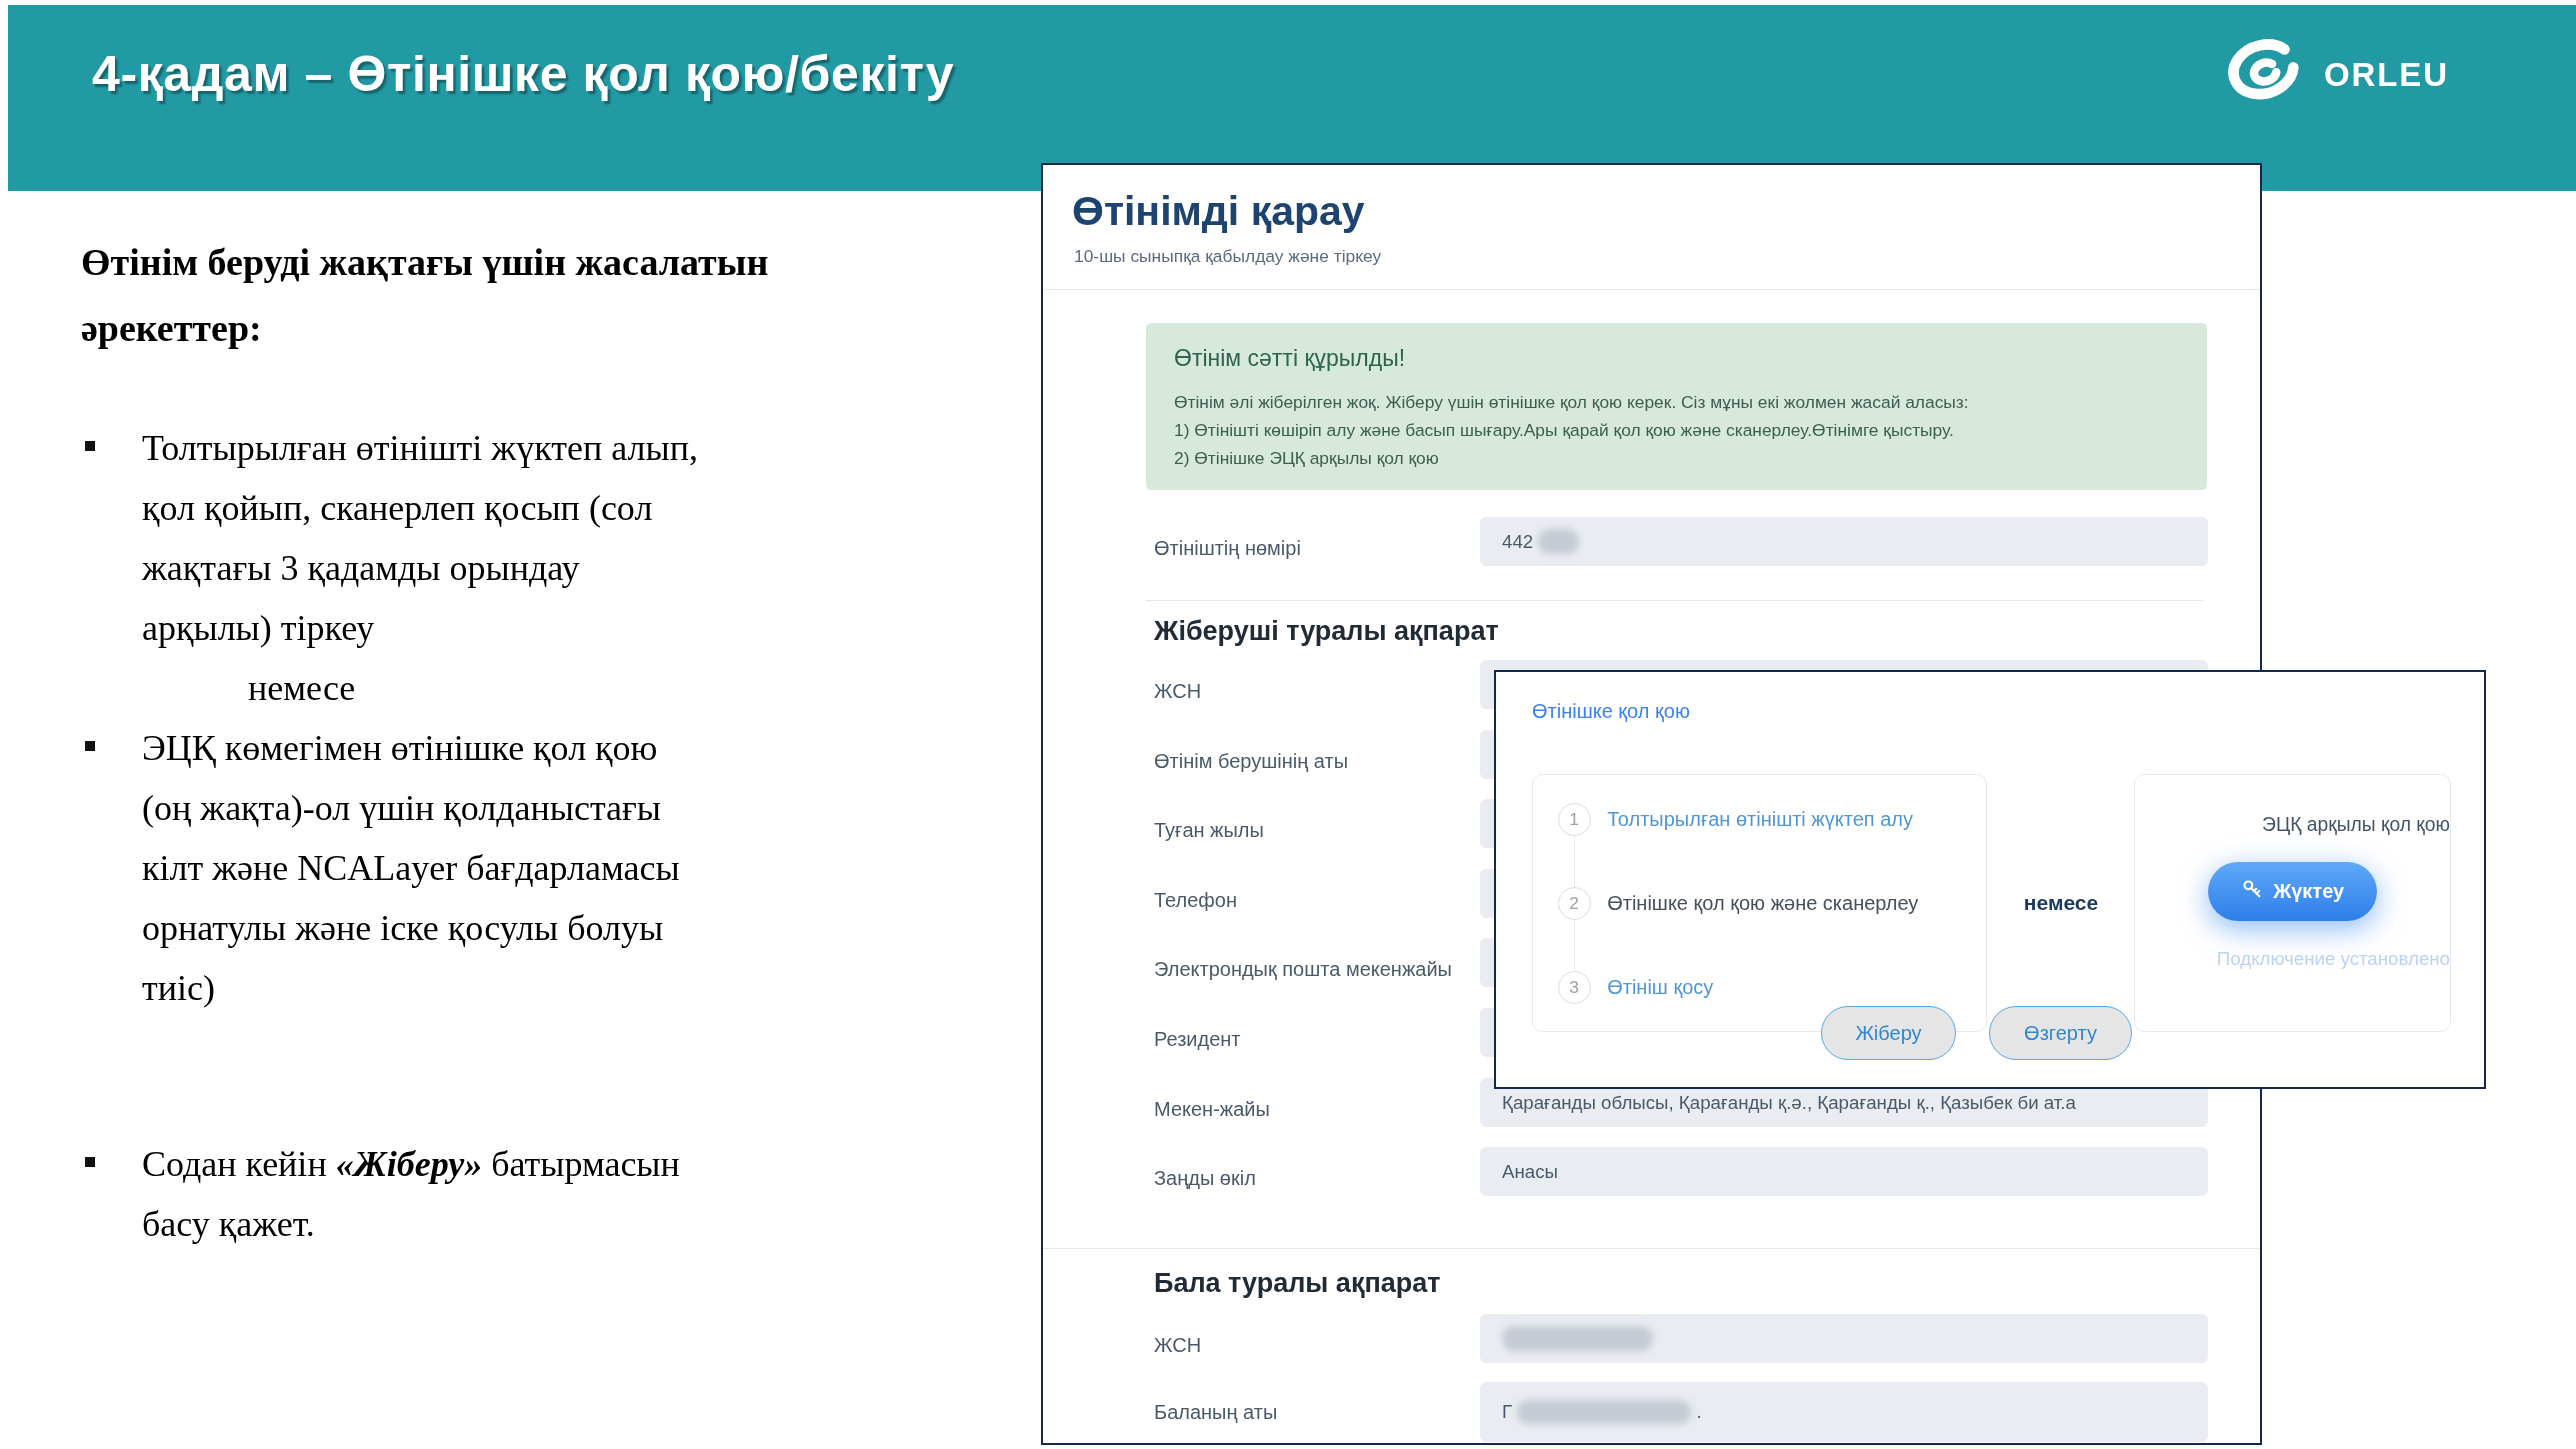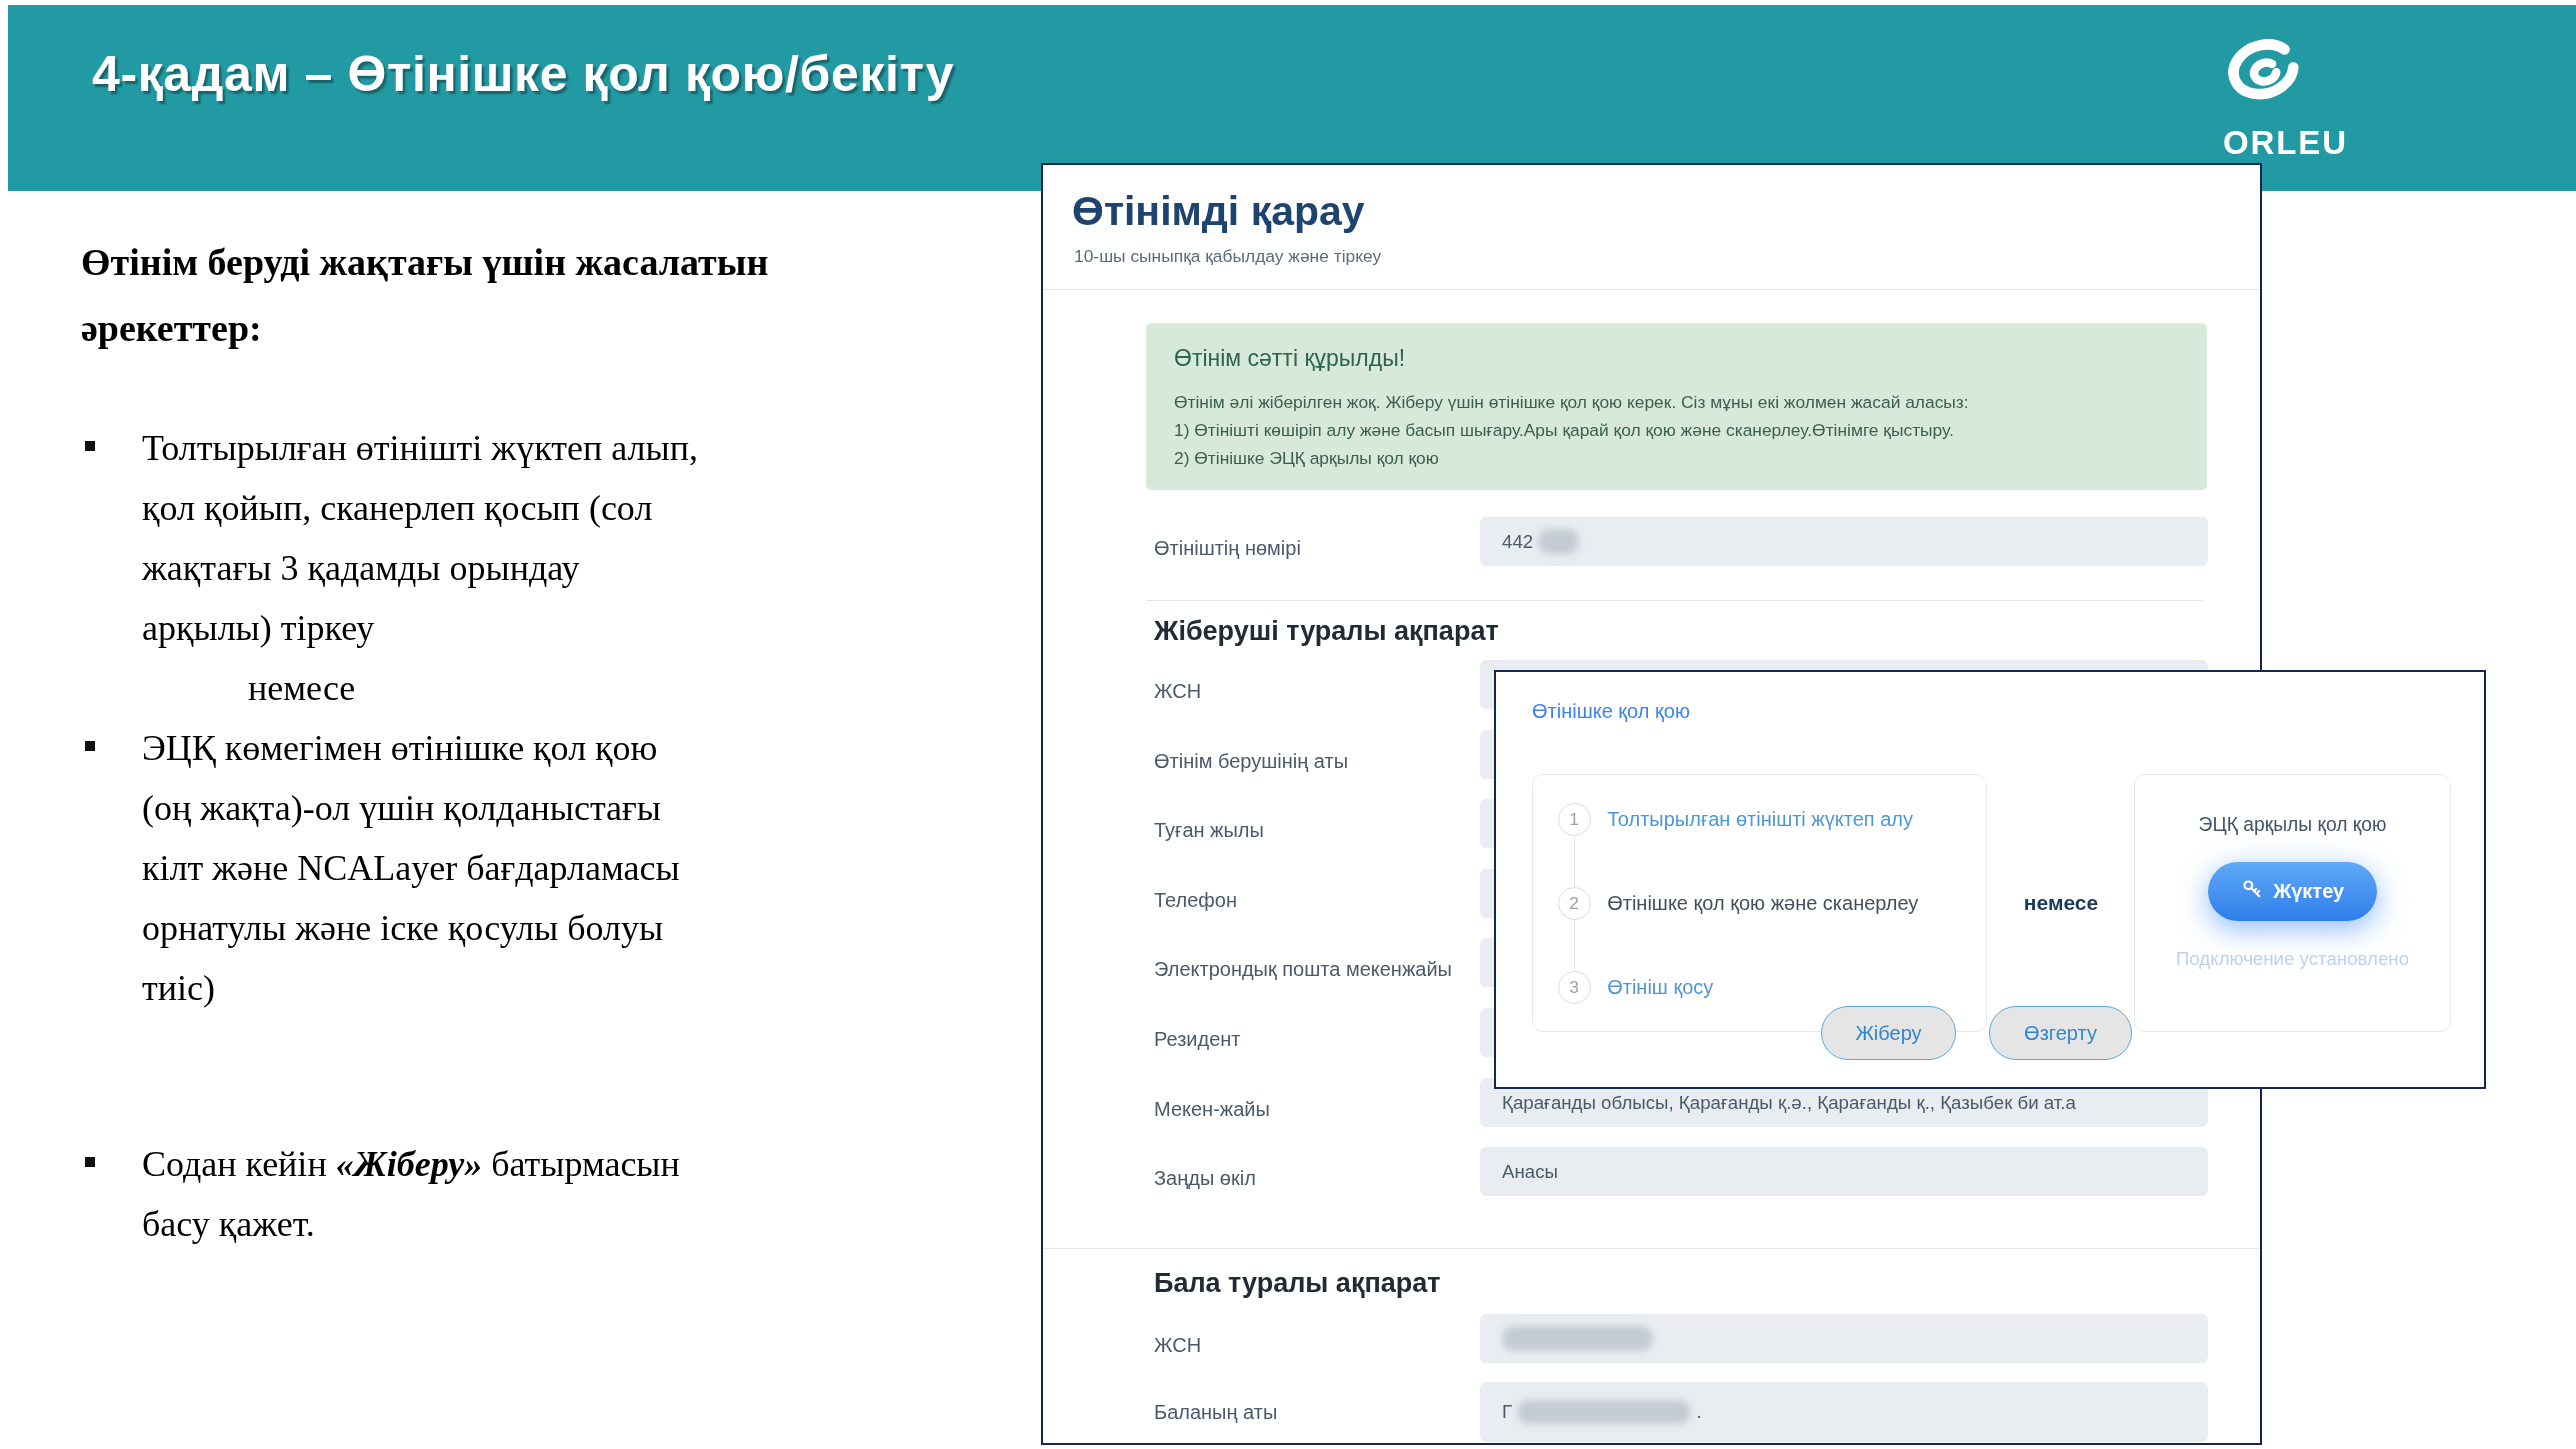--- a/index.html
+++ b/index.html
@@ -2,21 +2,21 @@
 <html style="font-size:10.3px"><head>
 <meta charset="utf-8">
 <style>
   html,body{margin:0;padding:0;background:#ffffff;}
   body{width:2576px;height:1449px;position:relative;overflow:hidden;font-family:"Liberation Sans",sans-serif;}
 
   
   .header{position:absolute;left:8px;top:5.2px;width:2576px;height:186px;background:#229aa4;}
   .header-title{position:absolute;left:84px;top:40px;font-size:50px;font-weight:bold;color:#ffffff;
     letter-spacing:0.6px;text-shadow:2.6px 2.6px 1.9px rgba(0,0,0,.35);white-space:nowrap;}
-  .logo{position:absolute;left:2215px;top:26px;display:flex;gap:6px;flex-direction:column;}
+  .logo{position:absolute;left:2215px;top:26px;display:flex;align-items:center;gap:16px;}
   .logo-text{color:#fff;font-size:33px;font-weight:bold;letter-spacing:1.9px;}
 
   
   .left{position:absolute;left:81px;top:229px;width:940px;color:#000;
     font-family:"Liberation Serif",serif;font-size:36px;}
   .left-heading{font-weight:bold;font-size:38px;line-height:66px;}
   .bullets{margin-top:57px;padding-left:61px;}
   .bullet{position:relative;line-height:60px;}
   .bullet .sq{position:absolute;left:-57px;top:23px;width:10.3px;height:10.3px;background:#111;}
   .bullet .or-line{padding-left:106px;}
@@ -50,21 +50,21 @@
   .steps-card{left:36px;width:455px;height:258px;}
   .step-line{position:absolute;left:41px;top:46px;width:1.3px;height:167px;background:#e6e9ec;}
   .step{position:absolute;left:24.5px;display:flex;align-items:center;gap:16.7px;}
   .step-num{width:33px;height:33px;border:1.3px solid #d9dde2;border-radius:50%;background:#fff;
     display:flex;align-items:center;justify-content:center;font-size:17.4px;color:#9aa1a9;box-sizing:border-box;flex:none;}
   .step-label{font-size:20px;white-space:nowrap;}
   .step-blue{color:#4e97d4;}
   .step-dark{color:#44505e;}
   .or-word{position:absolute;left:504px;top:219px;width:122px;text-align:center;font-size:21px;
     font-weight:bold;color:#1b3b5e;}
-  .ecp-card{left:638px;width:317px;height:258px;text-align:center;}
+  .ecp-card{left:638px;width:317px;height:258px;text-align:right;}
   .ecp-title{margin-top:39px;font-size:19.3px;color:#44546a;}
   .ecp-btn{margin:26px auto 0;width:169px;height:59px;border-radius:30px;
     background:linear-gradient(180deg,#5fa9f8,#2e7ee9);box-shadow:0 7.7px 29px rgba(80,150,240,.65);
     display:flex;align-items:center;justify-content:center;gap:10.3px;color:#fff;font-size:20px;font-weight:bold;}
   .ecp-status{margin-top:27px;font-size:18.7px;color:#bdd2f2;}
   .m-btn{position:absolute;top:334px;height:54px;border:1.9px solid #53aae4;border-radius:28px;background:#e5e5e5;
     color:#2f87cf;font-size:20px;display:flex;align-items:center;justify-content:center;box-sizing:border-box;}
   .m-btn.send{left:325px;width:135px;}
   .m-btn.edit{left:493px;width:143px;}
 </style>

